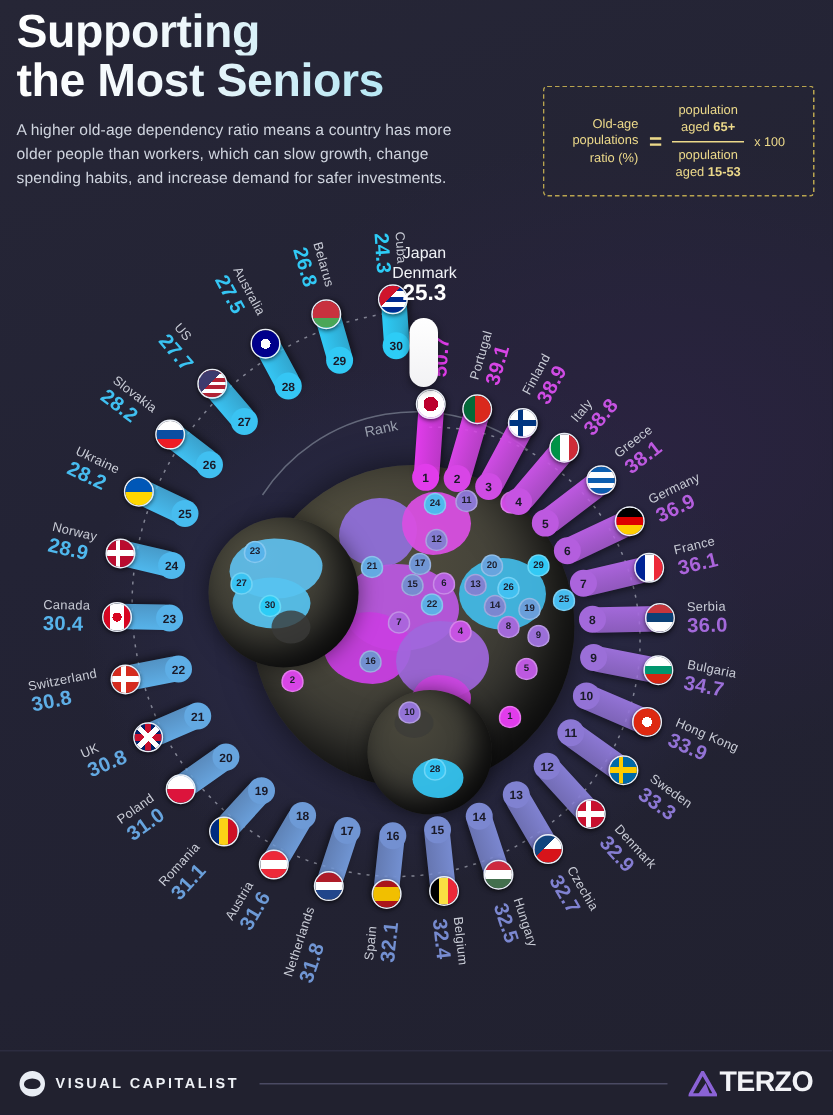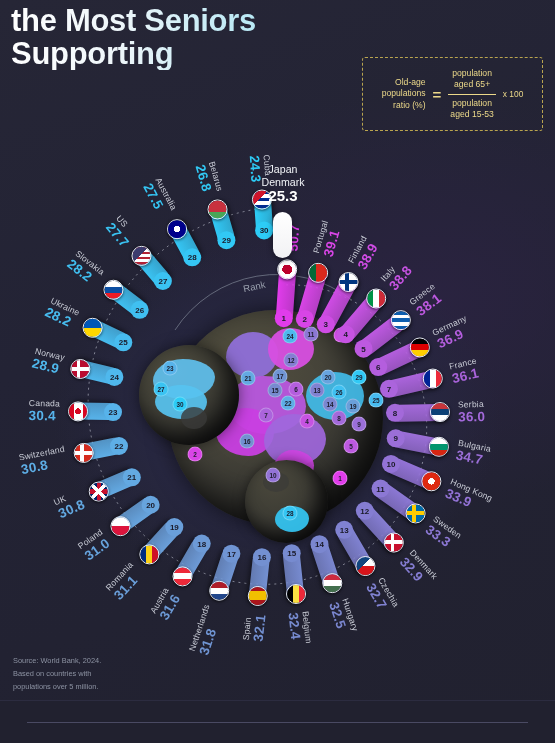--- a/index.html
+++ b/index.html
@@ -25,21 +25,21 @@
   .subtxt { margin-top:10px; font-size:10.4px; line-height:1.5; color:#cfd4de; width:300px; letter-spacing:.1px; }
 
   
   .formula { position:absolute; right:12px; top:57px; width:181px; height:74px; z-index:40;
     border:1px dashed #b9a44f; border-radius:3px; display:flex; align-items:center;
     justify-content:center; gap:7px; padding:6px 8px; background:rgba(38,36,52,.35); }
   .f-left { color:#ecd98a; font-size:8.6px; text-align:right; line-height:1.35; font-weight:400; }
   .f-eq { color:#ecd98a; font-size:15px; font-weight:700; }
   .f-frac { text-align:center; color:#ecd98a; font-size:8.6px; line-height:1.3; }
   .f-frac .num, .f-frac .den { padding:1px 2px; }
-  .f-frac b { font-weight:400; }
+  .f-frac b { font-weight:700; }
   .f-bar { height:1px; background:#ecd98a; margin:2px 0; }
   .f-x100 { color:#ecd98a; font-size:8.4px; white-space:nowrap; }
 
   
   .globe { position:absolute; border-radius:50%; }
   .g-main { left:168px; top:310px; width:215px; height:215px;
     background:radial-gradient(circle at 35% 28%, #53503f 0%, #46443a 38%, #2e2e2c 72%, #1a1a20 100%);
     box-shadow:inset -14px -14px 34px rgba(0,0,0,.75), 0 0 22px rgba(0,0,0,.55); }
   .g-am { left:139px; top:345px; width:100px; height:100px;
     background:radial-gradient(circle at 34% 26%, #4e4c3e 0%, #414037 40%, #2b2b29 74%, #19191f 100%);
@@ -102,22 +102,23 @@
   .terzo { display:flex; align-items:center; gap:2px; }
   .t-mark { width:19px; height:17px; position:relative; }
   .t-txt { font-size:19px; font-weight:700; letter-spacing:-.4px; color:#f2f3f7; }
 </style>
 </head>
 <body>
 
 <div id="page">
 
   <div class="hdr">
+    <div class="bigtitle">Supporting</div>
     <div class="bigtitle">the Most Seniors</div>
-    <div class="bigtitle">Supporting</div>
+    <div class="subtxt">A higher old-age dependency ratio means a country has more older people than workers, which can slow growth, change spending habits, and increase demand for safer investments.</div>
   </div>
 
   <div class="formula">
     <div class="f-left">
       <div>Old-age</div>
       <div>populations</div>
       <div>ratio (%)</div>
     </div>
     <div class="f-eq">=</div>
     <div class="f-frac">
@@ -508,28 +509,36 @@
 
   <div class="worldavg">
     <div class="wa-t1">
       <span>Japan</span><br><span>Denmark</span>
     </div>
     <div class="wa-t2">25.3</div>
     <div class="wa-bar"></div>
   </div>
   <div class="ranklbl">Rank</div>
 
-  <div class="srcbox">
-    <div>Source: World Bank, 2024.</div>
-    <div>Based on countries with</div>
-    <div>populations over 5 million.</div>
-  </div>
 
   <div class="footer">
+    <div class="vc">
+      <div class="vc-mark"></div>
+      <div class="vc-txt">VISUAL CAPITALIST</div>
+    </div>
     <div class="fline"></div>
+    <div class="terzo">
+      <div class="t-mark">
+        <svg width="19" height="17" viewBox="0 0 19 17">
+            <path d="M9.4 1 L18 16 L1 16 Z" fill="none" stroke="#8b63d6" stroke-width="2.4"></path>
+            <path d="M6 16 L11.5 8 L14.5 16 Z" fill="#8b63d6"></path>
+          </svg>
+      </div>
+      <div class="t-txt">TERZO</div>
+    </div>
   </div>
 <div class="pin" style="left: 340px; top: 478px;">
       <div class="sh" style="background:#e13ceb;">1</div>
     </div>
     <div class="pin" style="left: 195px; top: 454px;">
       <div class="sh" style="background:#d845e6;">2</div>
     </div>
     <div class="pin" style="left: 341px; top: 335px;">
       <div class="sh" style="background:#cf4ce4;">3</div>
     </div>

